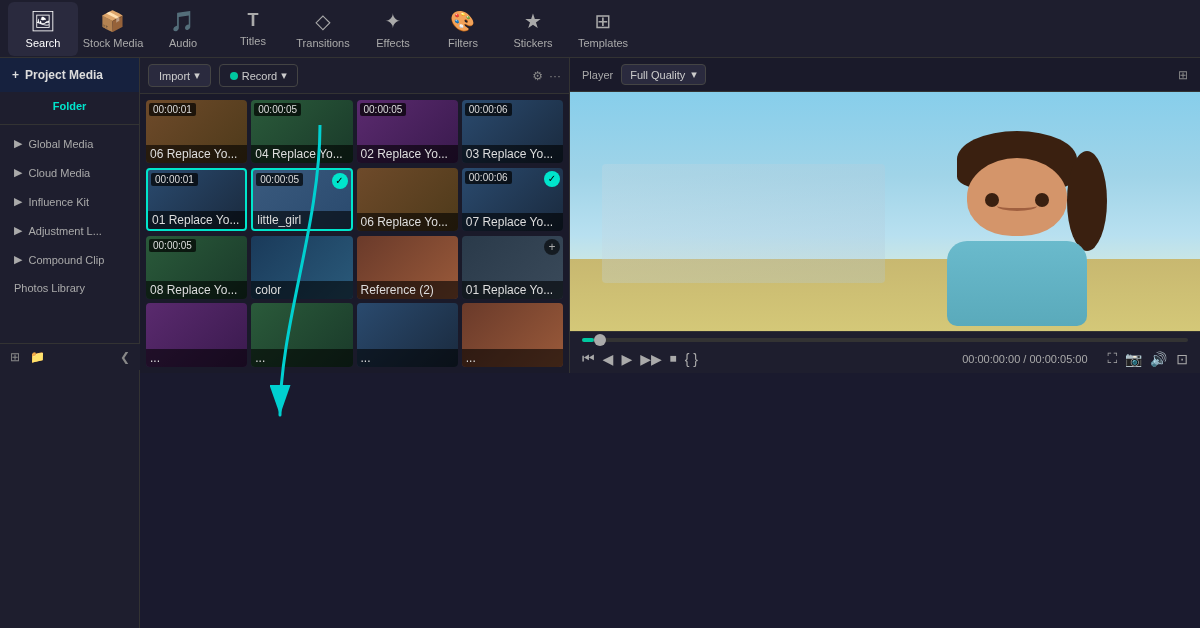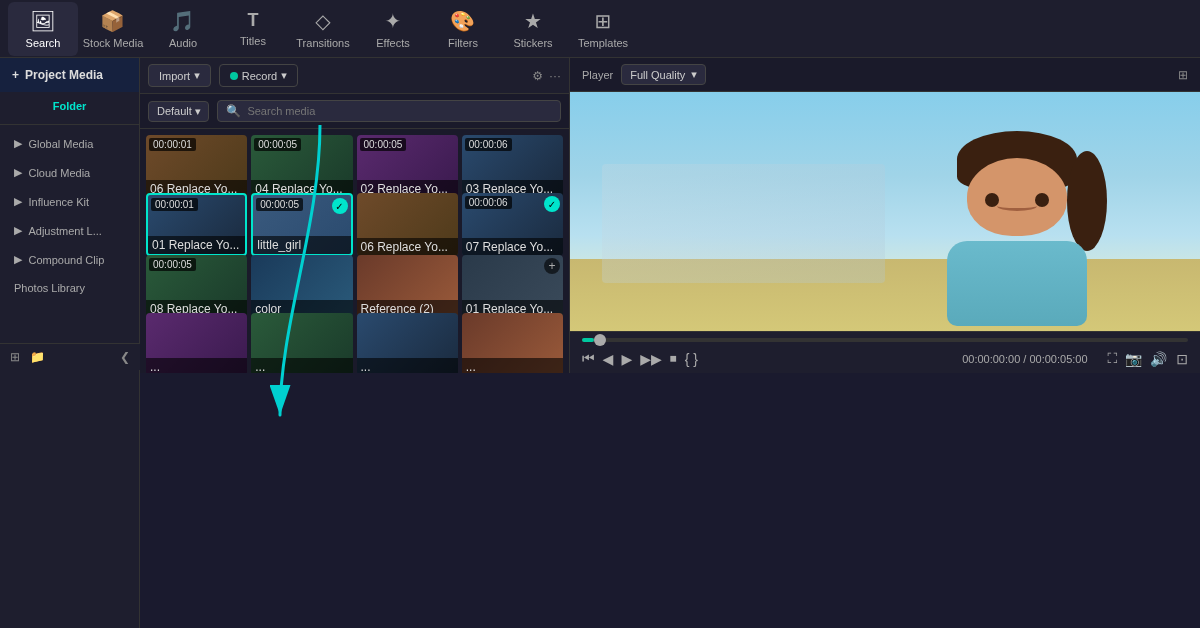--- a/index.html
+++ b/index.html
@@ -405,30 +405,20 @@
           <span>▾</span>
         </button>
         <button class="btn-record">
           <span class="record-dot"></span>
           <span>Record</span>
           <span>▾</span>
         </button>
         <div class="media-toolbar-right">
           <span style="cursor:pointer;">⚙</span>
           <span style="cursor:pointer;">···</span>
-        </div>
-      </div>
-      <div class="media-filter-bar">
-        <button class="default-btn">
-          <span>Default</span>
-          <span> ▾</span>
-        </button>
-        <div class="search-box">
-          <span style="color:#888;">🔍</span>
-          <input type="text" placeholder="Search media" style="">
         </div>
       </div>
       <div class="media-grid">
 
         <div class="media-thumb thumb-video4">
           <div class="thumb-duration">00:00:01</div>
           <div class="thumb-label">06 Replace Yo...</div>
         </div>
         <div class="media-thumb thumb-video2">
           <div class="thumb-duration">00:00:05</div>

